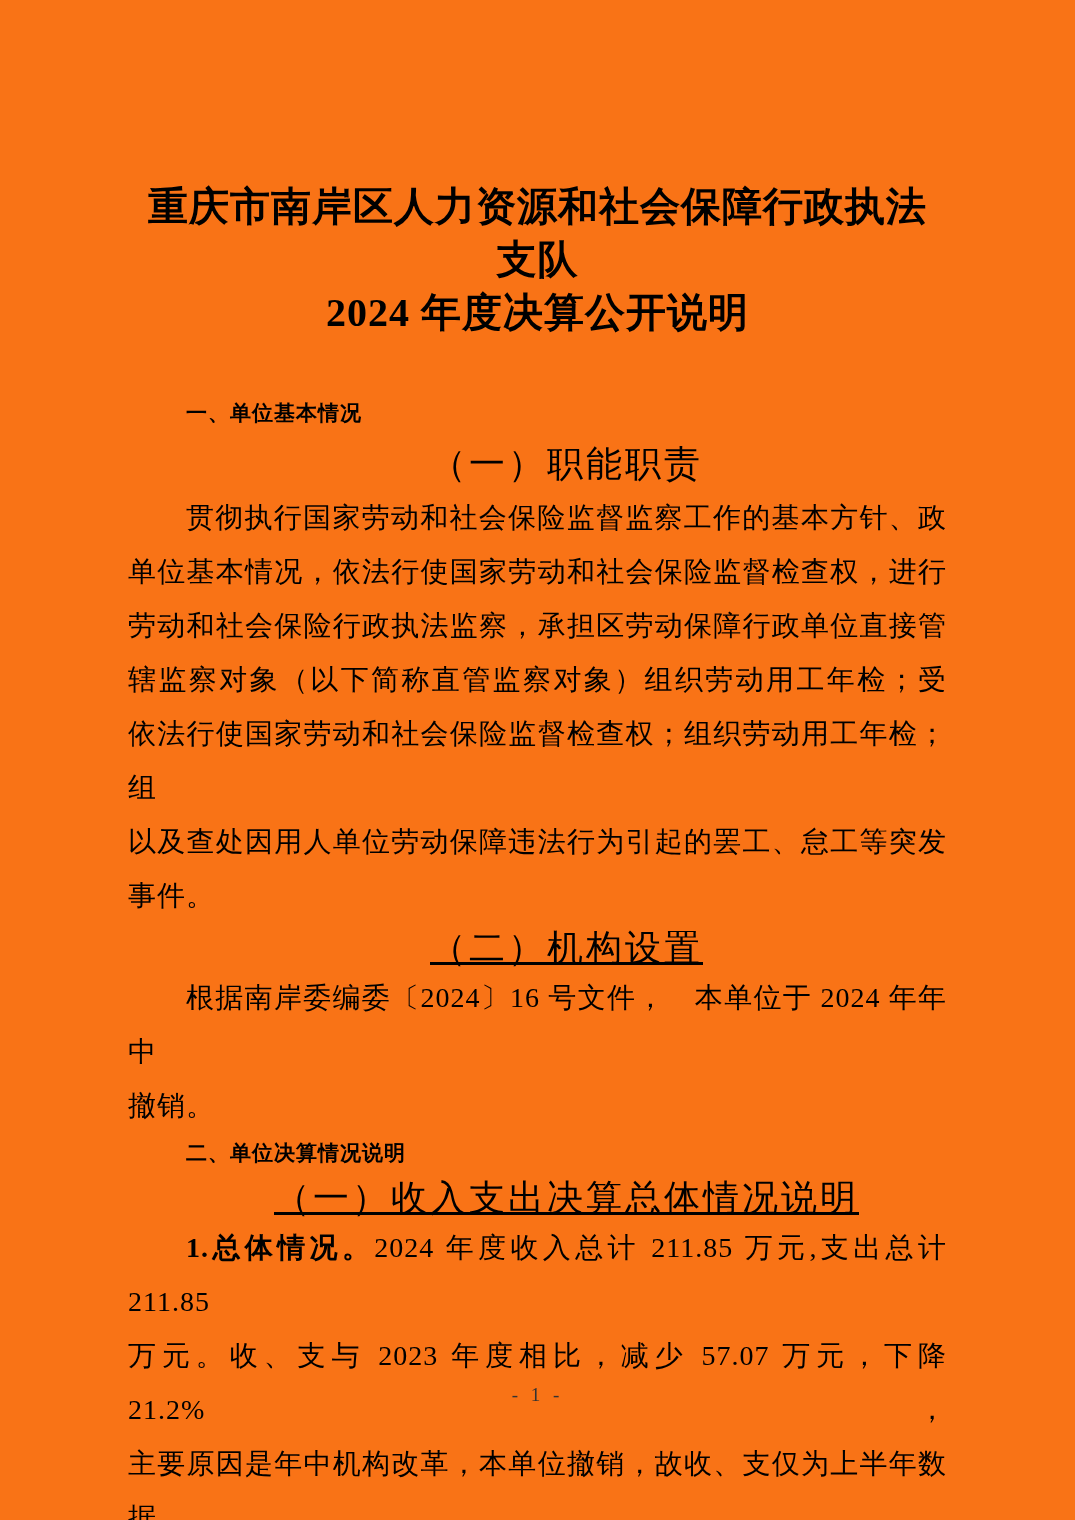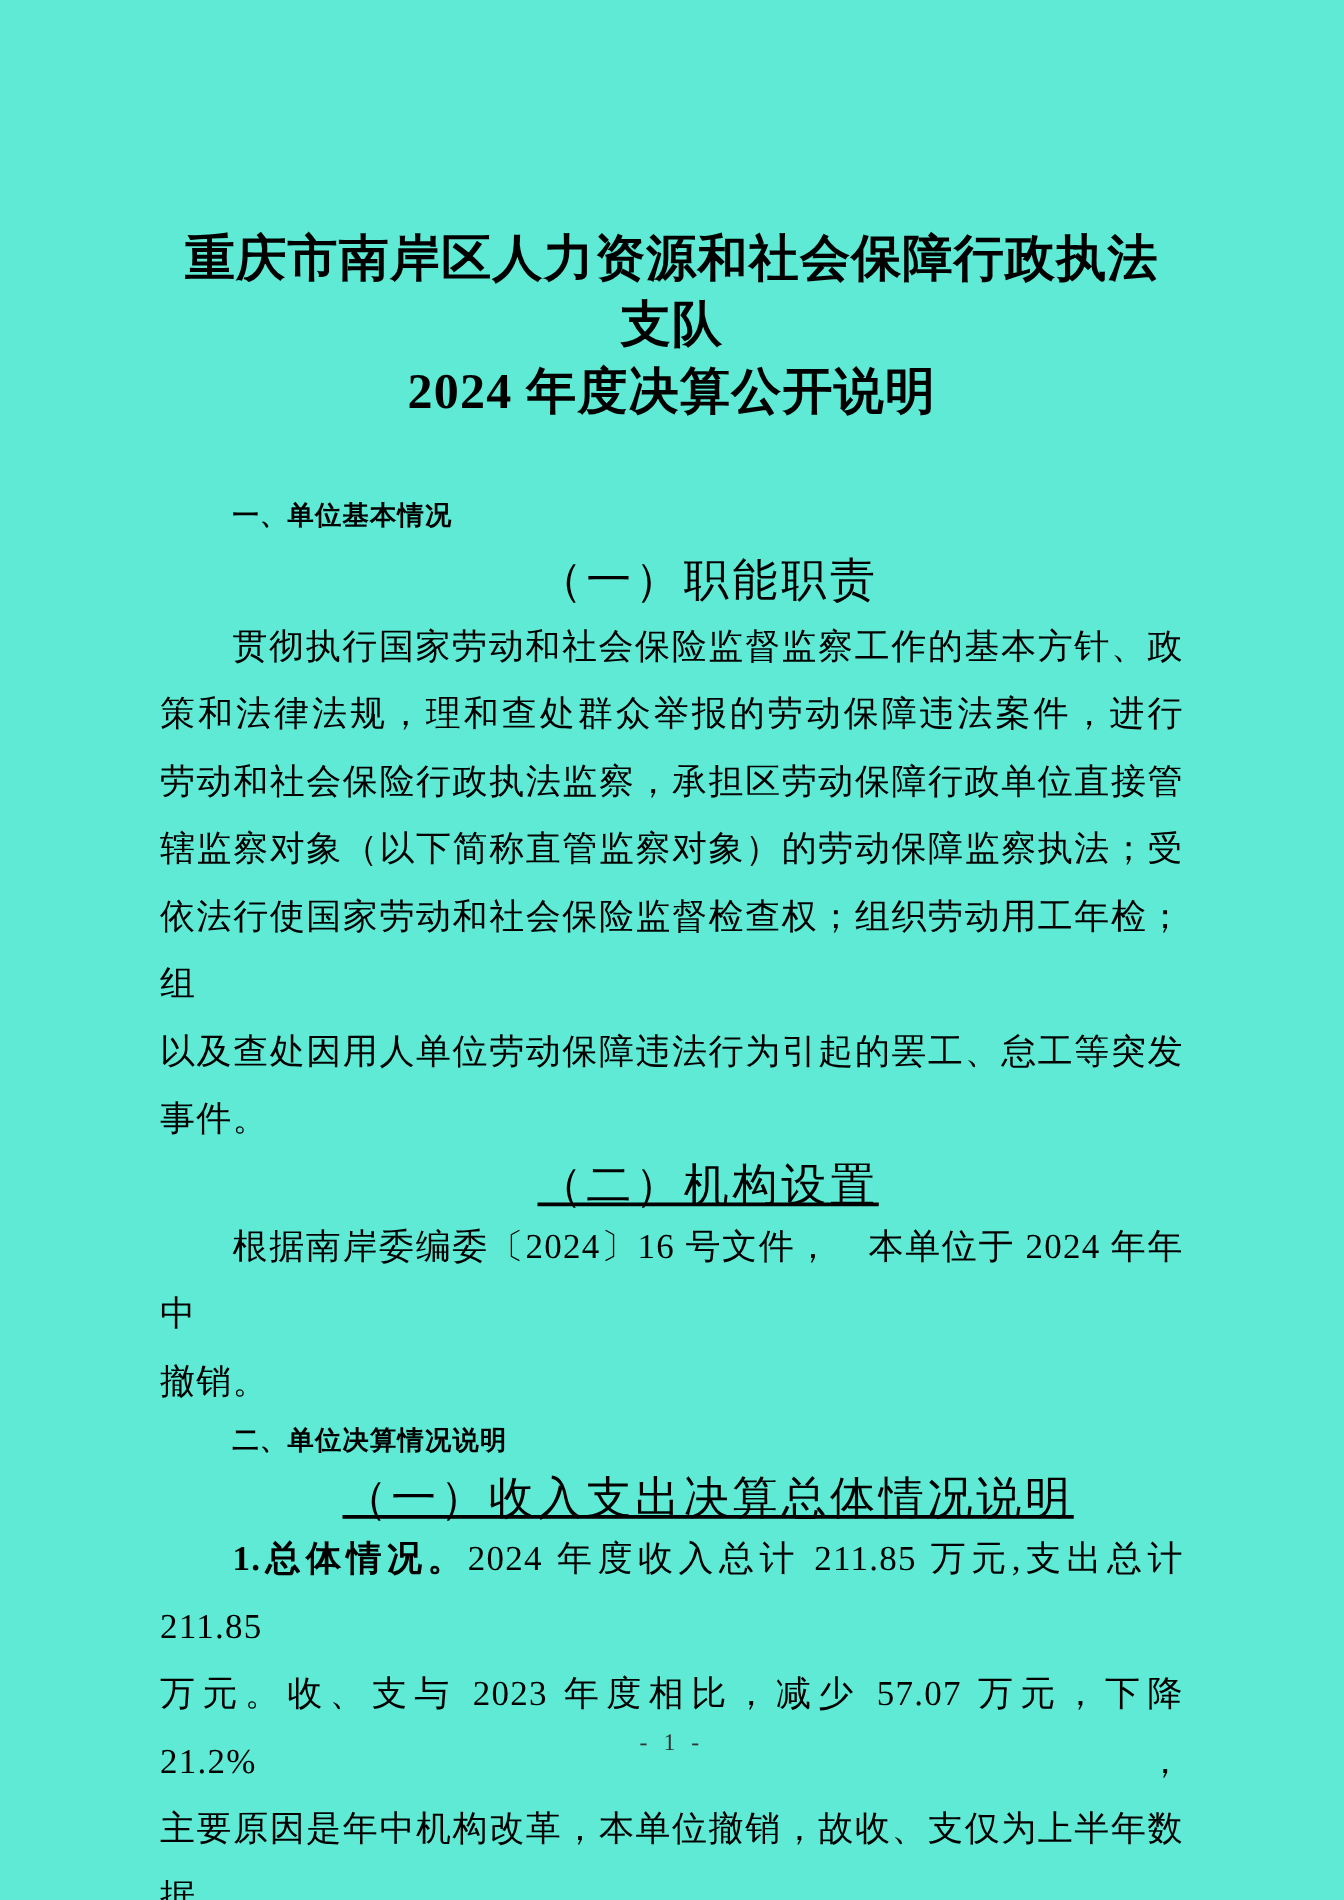--- a/index.html
+++ b/index.html
@@ -2,21 +2,21 @@
 <html><head>
 <meta charset="utf-8">
 <style>
   * { margin: 0; padding: 0; box-sizing: border-box; }
   html, body { background: #ffffff; }
   .page {
     position: relative;
     width: 1075px;
     height: 1520px;
     margin: 0 auto;
-    background: #5eead4;
+    background: #f97316;
     color: #000000;
     overflow: hidden;
     font-family: "Liberation Serif", "DejaVu Serif", serif;
   }
   .content {
     position: relative;
     width: 819px;
     margin: 0 auto;
     padding-top: 180px;
   }
@@ -86,23 +86,23 @@
       <div>重庆市南岸区人力资源和社会保障行政执法支队</div>
       <div>2024 年度决算公开说明</div>
     </div>
 
     <div class="h1">一、单位基本情况</div>
 
     <div class="sub">（一）职能职责</div>
 
     <div class="para">
       <div class="line indent">贯彻执行国家劳动和社会保险监督监察工作的基本方针、政</div>
-      <div class="line">策和法律法规，理和查处群众举报的劳动保障违法案件，进行</div>
+      <div class="line">单位基本情况，依法行使国家劳动和社会保险监督检查权，进行</div>
       <div class="line">劳动和社会保险行政执法监察，承担区劳动保障行政单位直接管</div>
-      <div class="line">辖监察对象（以下简称直管监察对象）的劳动保障监察执法；受</div>
+      <div class="line">辖监察对象（以下简称直管监察对象）组织劳动用工年检；受</div>
       <div class="line">依法行使国家劳动和社会保险监督检查权；组织劳动用工年检；组</div>
       <div class="line">以及查处因用人单位劳动保障违法行为引起的罢工、怠工等突发</div>
       <div class="line last">事件。</div>
     </div>
 
     <div class="sub close">（二）机构设置</div>
 
     <div class="para close">
       <div class="line indent">根据南岸委编委〔2024〕16 号文件，　本单位于 2024 年年中</div>
       <div class="line last">撤销。</div>

